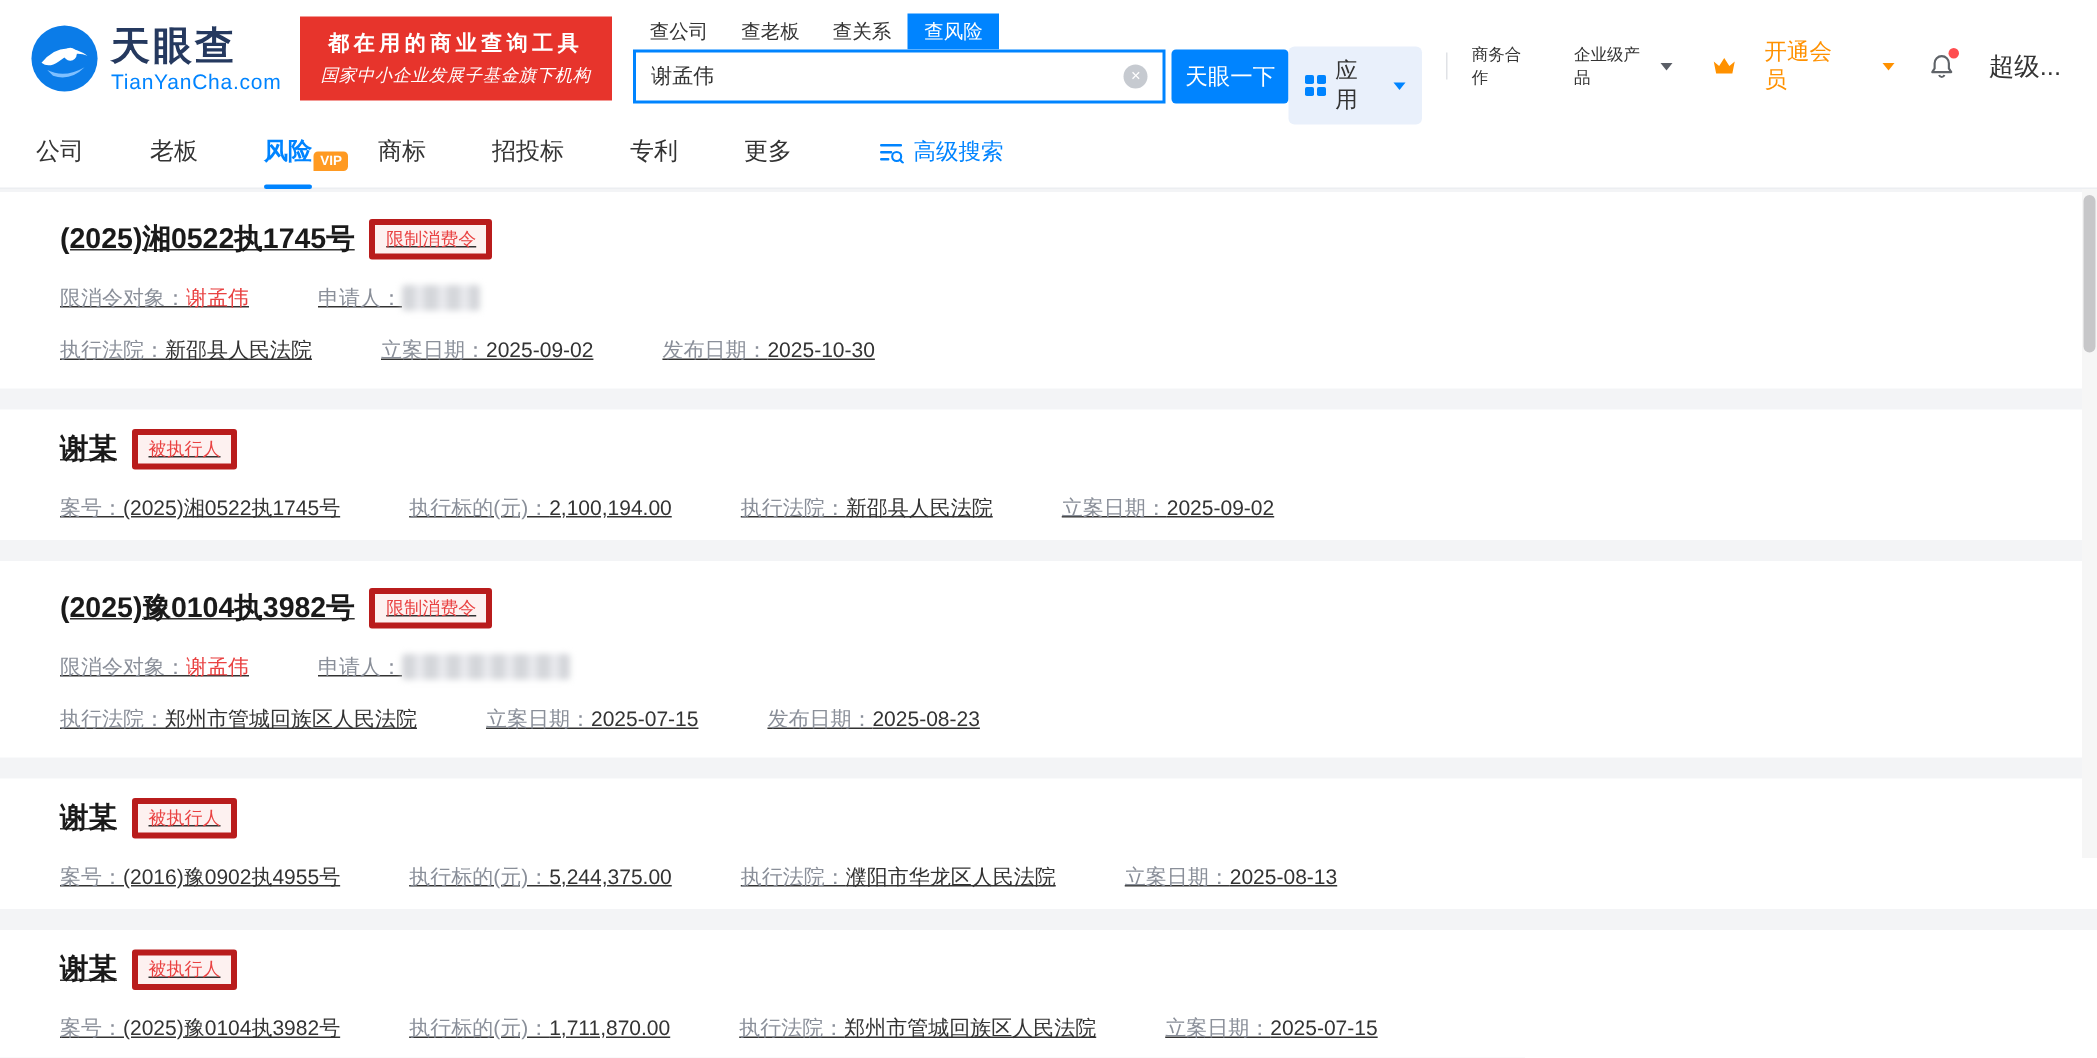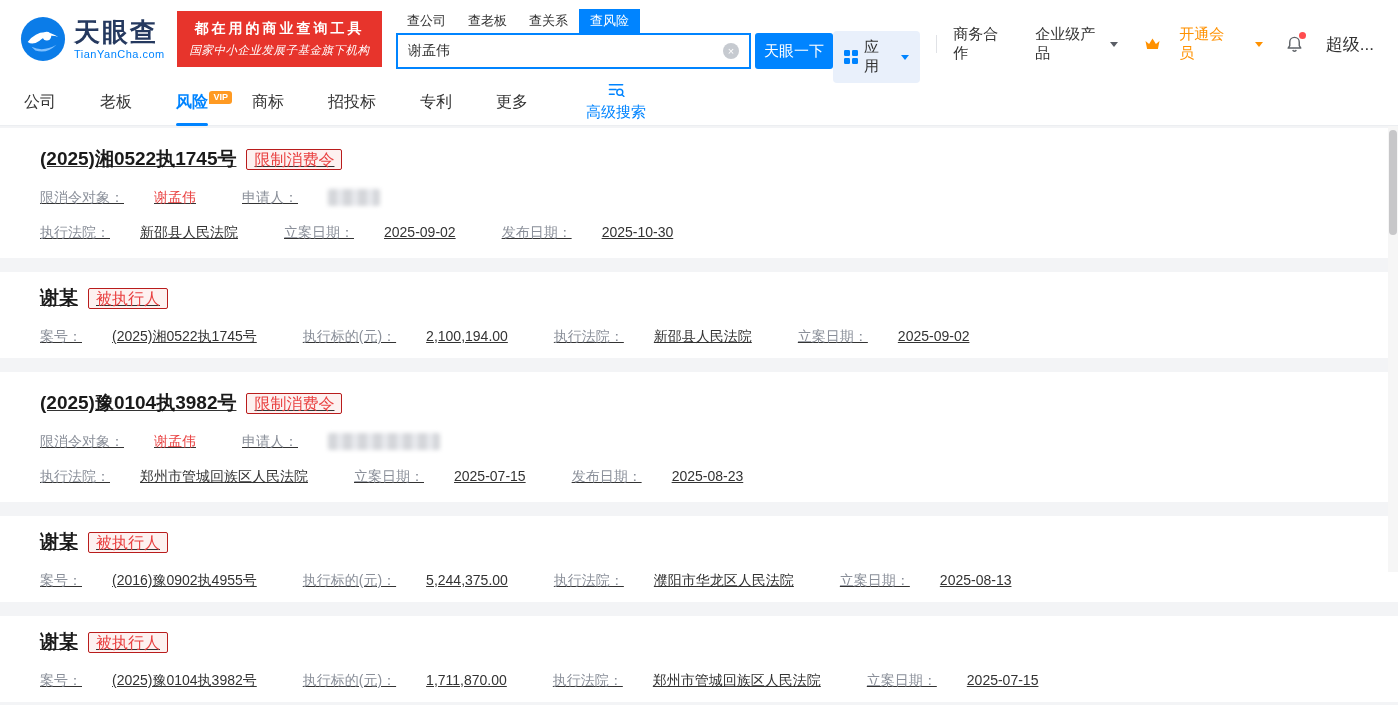--- a/index.html
+++ b/index.html
@@ -9,21 +9,21 @@
     color:#333; background:#fff; overflow:hidden;
   }
   .page { position:relative; width:1398px; height:572px; background:#8b5cf6; }
 
   
   .topbar { height:78px; display:flex; align-items:center; padding:0 24px 0 20px; background:#fff; }
   .logo { display:flex; align-items:center; gap:8px; text-decoration:none; cursor:pointer; }
   .logo-icon { width:46px; height:46px; flex:0 0 auto; }
   .logo-text { display:flex; flex-direction:column; line-height:1; }
   .logo-brand { font-size:26px; font-weight:bold; color:#25395f; letter-spacing:2px; }
-  .logo-domain { font-size:11px; color:#0084ff; margin-top:4px; letter-spacing:0.5px; }
+  .logo-domain { font-size:14px; color:#0084ff; margin-top:4px; letter-spacing:0.5px; }
 
   .banner { margin-left:12px; background:#e7342c; color:#fff; width:214px; height:56px;
     display:flex; flex-direction:column; justify-content:center; align-items:center; }
   .banner-l1 { font-size:14px; font-weight:bold; letter-spacing:3px; }
   .banner-l2 { font-size:11.5px; margin-top:5px; letter-spacing:0.5px;font-style:italic; }
 
   .search-area { margin-left:14px; }
   .search-tabs { display:flex; align-items:flex-end; }
   .search-tab { font-size:13px; color:#333; padding:4px 11px; cursor:pointer; line-height:16px; }
   .search-tab.active { background:#0084ff; color:#fff; }
@@ -34,21 +34,21 @@
     font-family:inherit; }
   .clear-icon { width:16px; height:16px; border-radius:50%; background:#c6cad0; color:#fff;
     font-size:11px; line-height:16px; text-align:center; cursor:pointer; flex:0 0 auto; }
   .search-btn { width:78px; height:36px; margin-left:4px; background:#0084ff; color:#fff;
     border:none; font-size:15px; border-radius:3px; cursor:pointer; font-family:Liberation Sans, sans-serif; }
 
   .header-right { margin-left:auto; display:flex; align-items:center; margin-top:10px; }
   .apps-chip { display:flex; align-items:center; gap:6px; background:#e9f0fb; border-radius:4px;
     padding:7px 11px; font-size:15px; color:#333; cursor:pointer;margin-top:26px; }
   .v-divider { width:1px; height:18px; background:#e0e2e6; margin:0 16px; }
-  .hr-link { font-size:15px; color:#333; text-decoration:none; cursor:pointer; display:flex;
+  .hr-link { font-size:11px; color:#333; text-decoration:none; cursor:pointer; display:flex;
     align-items:center; margin-right:26px; }
   .vip-link { display:flex; align-items:center; gap:18px; color:#ff9100; font-size:15px;
     cursor:pointer; margin-right:22px; }
   .bell-wrap { position:relative; margin-right:22px; cursor:pointer; display:flex; align-items:center; }
   .bell-dot { position:absolute; top:-2px; right:-2px; width:7px; height:7px; border-radius:50%;
     background:#ff4d4f; }
   .account { font-size:17px; color:#333; cursor:pointer; white-space:nowrap; }
 
   .caret { display:inline-block; width:0; height:0; border-left:4px solid transparent;
     border-right:4px solid transparent; border-top:5px solid #5a5e66; margin-left:6px; }
@@ -56,35 +56,35 @@
   .caret.orange { border-top-color:#ff9100; }
 
   
   .mainnav { height:48px; display:flex; align-items:center; padding:0 24px;
     background:#fff; border-bottom:1px solid #eceef1; }
   .nav-item { font-size:16px; color:#333; margin-right:44px; position:relative; height:48px;
     line-height:48px; cursor:pointer; white-space:nowrap; }
   .nav-item.active { color:#0084ff; font-weight:bold; }
   .nav-item.active::after { content:""; position:absolute; left:0; right:0; bottom:0;
     height:3px; background:#0084ff; border-radius:2px; }
-  .vip-tag { position:absolute; top:13px; right:-24px; background:#ff9a22; color:#fff;
+  .vip-tag { position:absolute; top:23px; right:-24px; background:#ff9a22; color:#fff;
     font-size:9px; font-weight:bold; padding:1px 4px; border-radius:3px 3px 3px 0; line-height:1.3; }
   .adv-search { display:flex; align-items:center; gap:6px; color:#0084ff; font-size:15px;
-    margin-left:14px; cursor:pointer;flex-direction:column; }
+    margin-left:14px; cursor:pointer; }
 
   
   .results { background:#f3f4f6; height:579px; overflow:hidden; padding-top:2px; }
   .record { background:#fff; padding:18px 40px 16px; margin-bottom:14px;text-decoration:underline; }
   .record.small { padding:13px 40px 12px; }
   .record-head { display:flex; align-items:center; }
   .record-title { font-size:19px; font-weight:bold; color:#1a1a1a; line-height:26px; cursor:pointer; }
-  .badge { margin-left:10px; font-size:16px; color:#e94242; background:#fdf1f0;
-    border:1px solid #b91c1c; padding:2px 7px; border-radius:2px; line-height:15px; }
+  .badge { margin-left:10px; font-size:12px; color:#e94242; background:#fdf1f0;
+    border:4px solid #b91c1c; padding:2px 7px; border-radius:2px; line-height:15px; }
   .field-row { display:flex; align-items:center; margin-top:15px; font-size:14px; line-height:20px; }
-  .field { margin-right:46px; display:flex; align-items:center; white-space:nowrap;gap:30px; }
+  .field { margin-right:46px; display:flex; align-items:center; white-space:nowrap; }
   .flabel { color:#8a8f99; }
   .fvalue { color:#333; }
   .fvalue.red { color:#e94242; cursor:pointer; }
   .blur-box { display:inline-block; height:17px; border-radius:2px;
     background:repeating-linear-gradient(90deg,#d4d6da 0 9px,#e9eaee 9px 15px);
     filter:blur(2px); }
   .blur-sm { width:52px; } .blur-lg { width:112px; }
 
   
   .scrollbar { position:absolute; top:126px; right:0; bottom:0; width:10px; background:#f6f6f6; }

